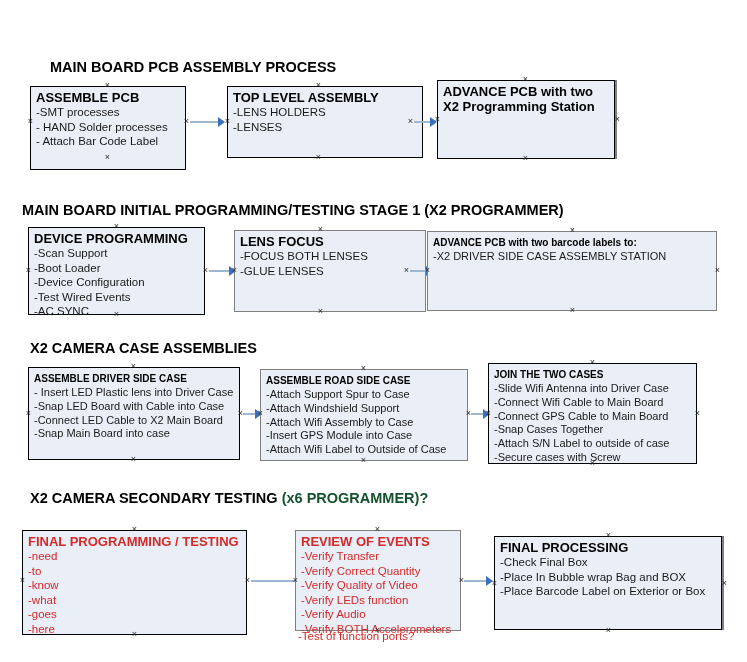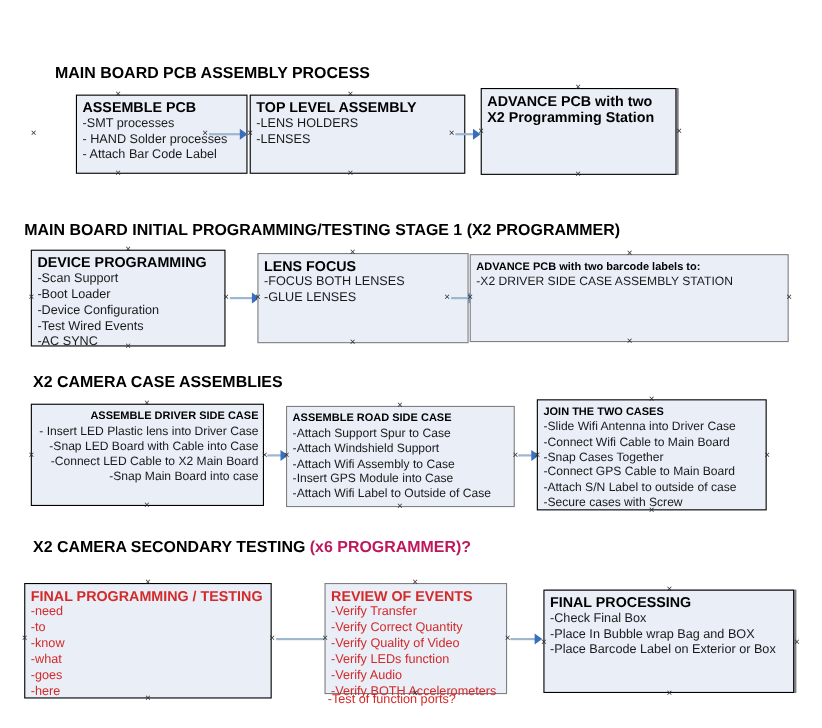--- a/index.html
+++ b/index.html
@@ -26,21 +26,21 @@
     white-space: nowrap;
   }
   .section-title {
     position: absolute;
     font-size: 14.5px;
     font-weight: bold;
     color: #000000;
     white-space: nowrap;
   }
   .section-title .accent {
-    color: #be185d;
+    color: #14532d;
   }
 
   
   .box {
     position: absolute;
     background: #e9eef7;
     box-sizing: border-box;
     padding: 3px 4px 2px 5px;
     overflow: visible;
   }
@@ -115,21 +115,21 @@
   .cx::before { content: "\00D7"; }
 </style>
 </head>
 <body>
 
 <div id="canvas">
 
 
   <div class="section-title" style="left:26px; top:59px;margin-left:24px;">MAIN BOARD PCB ASSEMBLY PROCESS</div>
 
-  <div class="box border-black" style="left:30px; top:86px; width:156px; height:72px;margin-left:39px;">
+  <div class="box border-black" style="left:30px; top:86px; width:156px; height:84px;">
     <div class="box-title">ASSEMBLE PCB</div>
     <div class="box-line">-SMT processes</div>
     <div class="box-line">- HAND Solder processes</div>
     <div class="box-line">- Attach Bar Code Label</div>
   </div>
   <span class="cx" style="left:104px; top:82px;"></span>
   <span class="cx" style="left:104px; top:154px;"></span>
   <span class="cx" style="left:27px; top:118px;"></span>
   <span class="cx" style="left:183px; top:118px;"></span>
 
@@ -193,21 +193,21 @@
     <div class="box-title sm">ADVANCE PCB with two barcode labels to:</div>
     <div class="box-line sm">-X2 DRIVER  SIDE  CASE  ASSEMBLY STATION</div>
   </div>
   <span class="cx" style="left:569px; top:227px;"></span>
   <span class="cx" style="left:569px; top:307px;"></span>
   <span class="cx" style="left:424px; top:267px;"></span>
   <span class="cx" style="left:714px; top:267px;"></span>
 
   <div class="section-title" style="left:30px; top:340px;">X2 CAMERA CASE ASSEMBLIES</div>
 
-  <div class="box border-black" style="left:28px; top:367px; width:212px; height:93px;text-align:right;">
+  <div class="box border-black" style="left:28px; top:367px; width:212px; height:93px;">
     <div class="box-title sm">ASSEMBLE DRIVER SIDE CASE</div>
     <div class="box-line sm">- Insert LED Plastic lens into Driver Case</div>
     <div class="box-line sm">-Snap LED Board with Cable into Case</div>
     <div class="box-line sm">-Connect LED Cable to X2 Main Board</div>
     <div class="box-line sm">-Snap Main Board into case</div>
   </div>
   <span class="cx" style="left:130px; top:363px;"></span>
   <span class="cx" style="left:130px; top:456px;"></span>
   <span class="cx" style="left:25px; top:410px;"></span>
   <span class="cx" style="left:237px; top:410px;"></span>
@@ -228,22 +228,22 @@
   <span class="cx" style="left:257px; top:410px;"></span>
   <span class="cx" style="left:465px; top:410px;"></span>
 
   <div class="conn" style="left:471px; top:413px; width:14px;"></div>
   <div class="conn-head" style="left:483px; top:409px;"></div>
 
   <div class="box border-black" style="left:488px; top:363px; width:209px; height:101px;">
     <div class="box-title sm">JOIN THE TWO CASES</div>
     <div class="box-line sm">-Slide Wifi Antenna into Driver Case</div>
     <div class="box-line sm">-Connect Wifi Cable to Main Board</div>
+    <div class="box-line sm">-Connect GPS Cable to Main Board</div>
     <div class="box-line sm">-Snap Cases Together</div>
-    <div class="box-line sm">-Connect GPS Cable to Main Board</div>
     <div class="box-line sm">-Attach S/N Label to outside of case</div>
     <div class="box-line sm">-Secure cases with Screw</div>
   </div>
   <span class="cx" style="left:589px; top:359px;"></span>
   <span class="cx" style="left:589px; top:460px;"></span>
   <span class="cx" style="left:485px; top:410px;"></span>
   <span class="cx" style="left:694px; top:410px;"></span>
 
   <div class="section-title" style="left:30px; top:490px;">
     <span>X2 CAMERA SECONDARY TESTING </span><span class="accent">(x6 PROGRAMMER)?</span>

